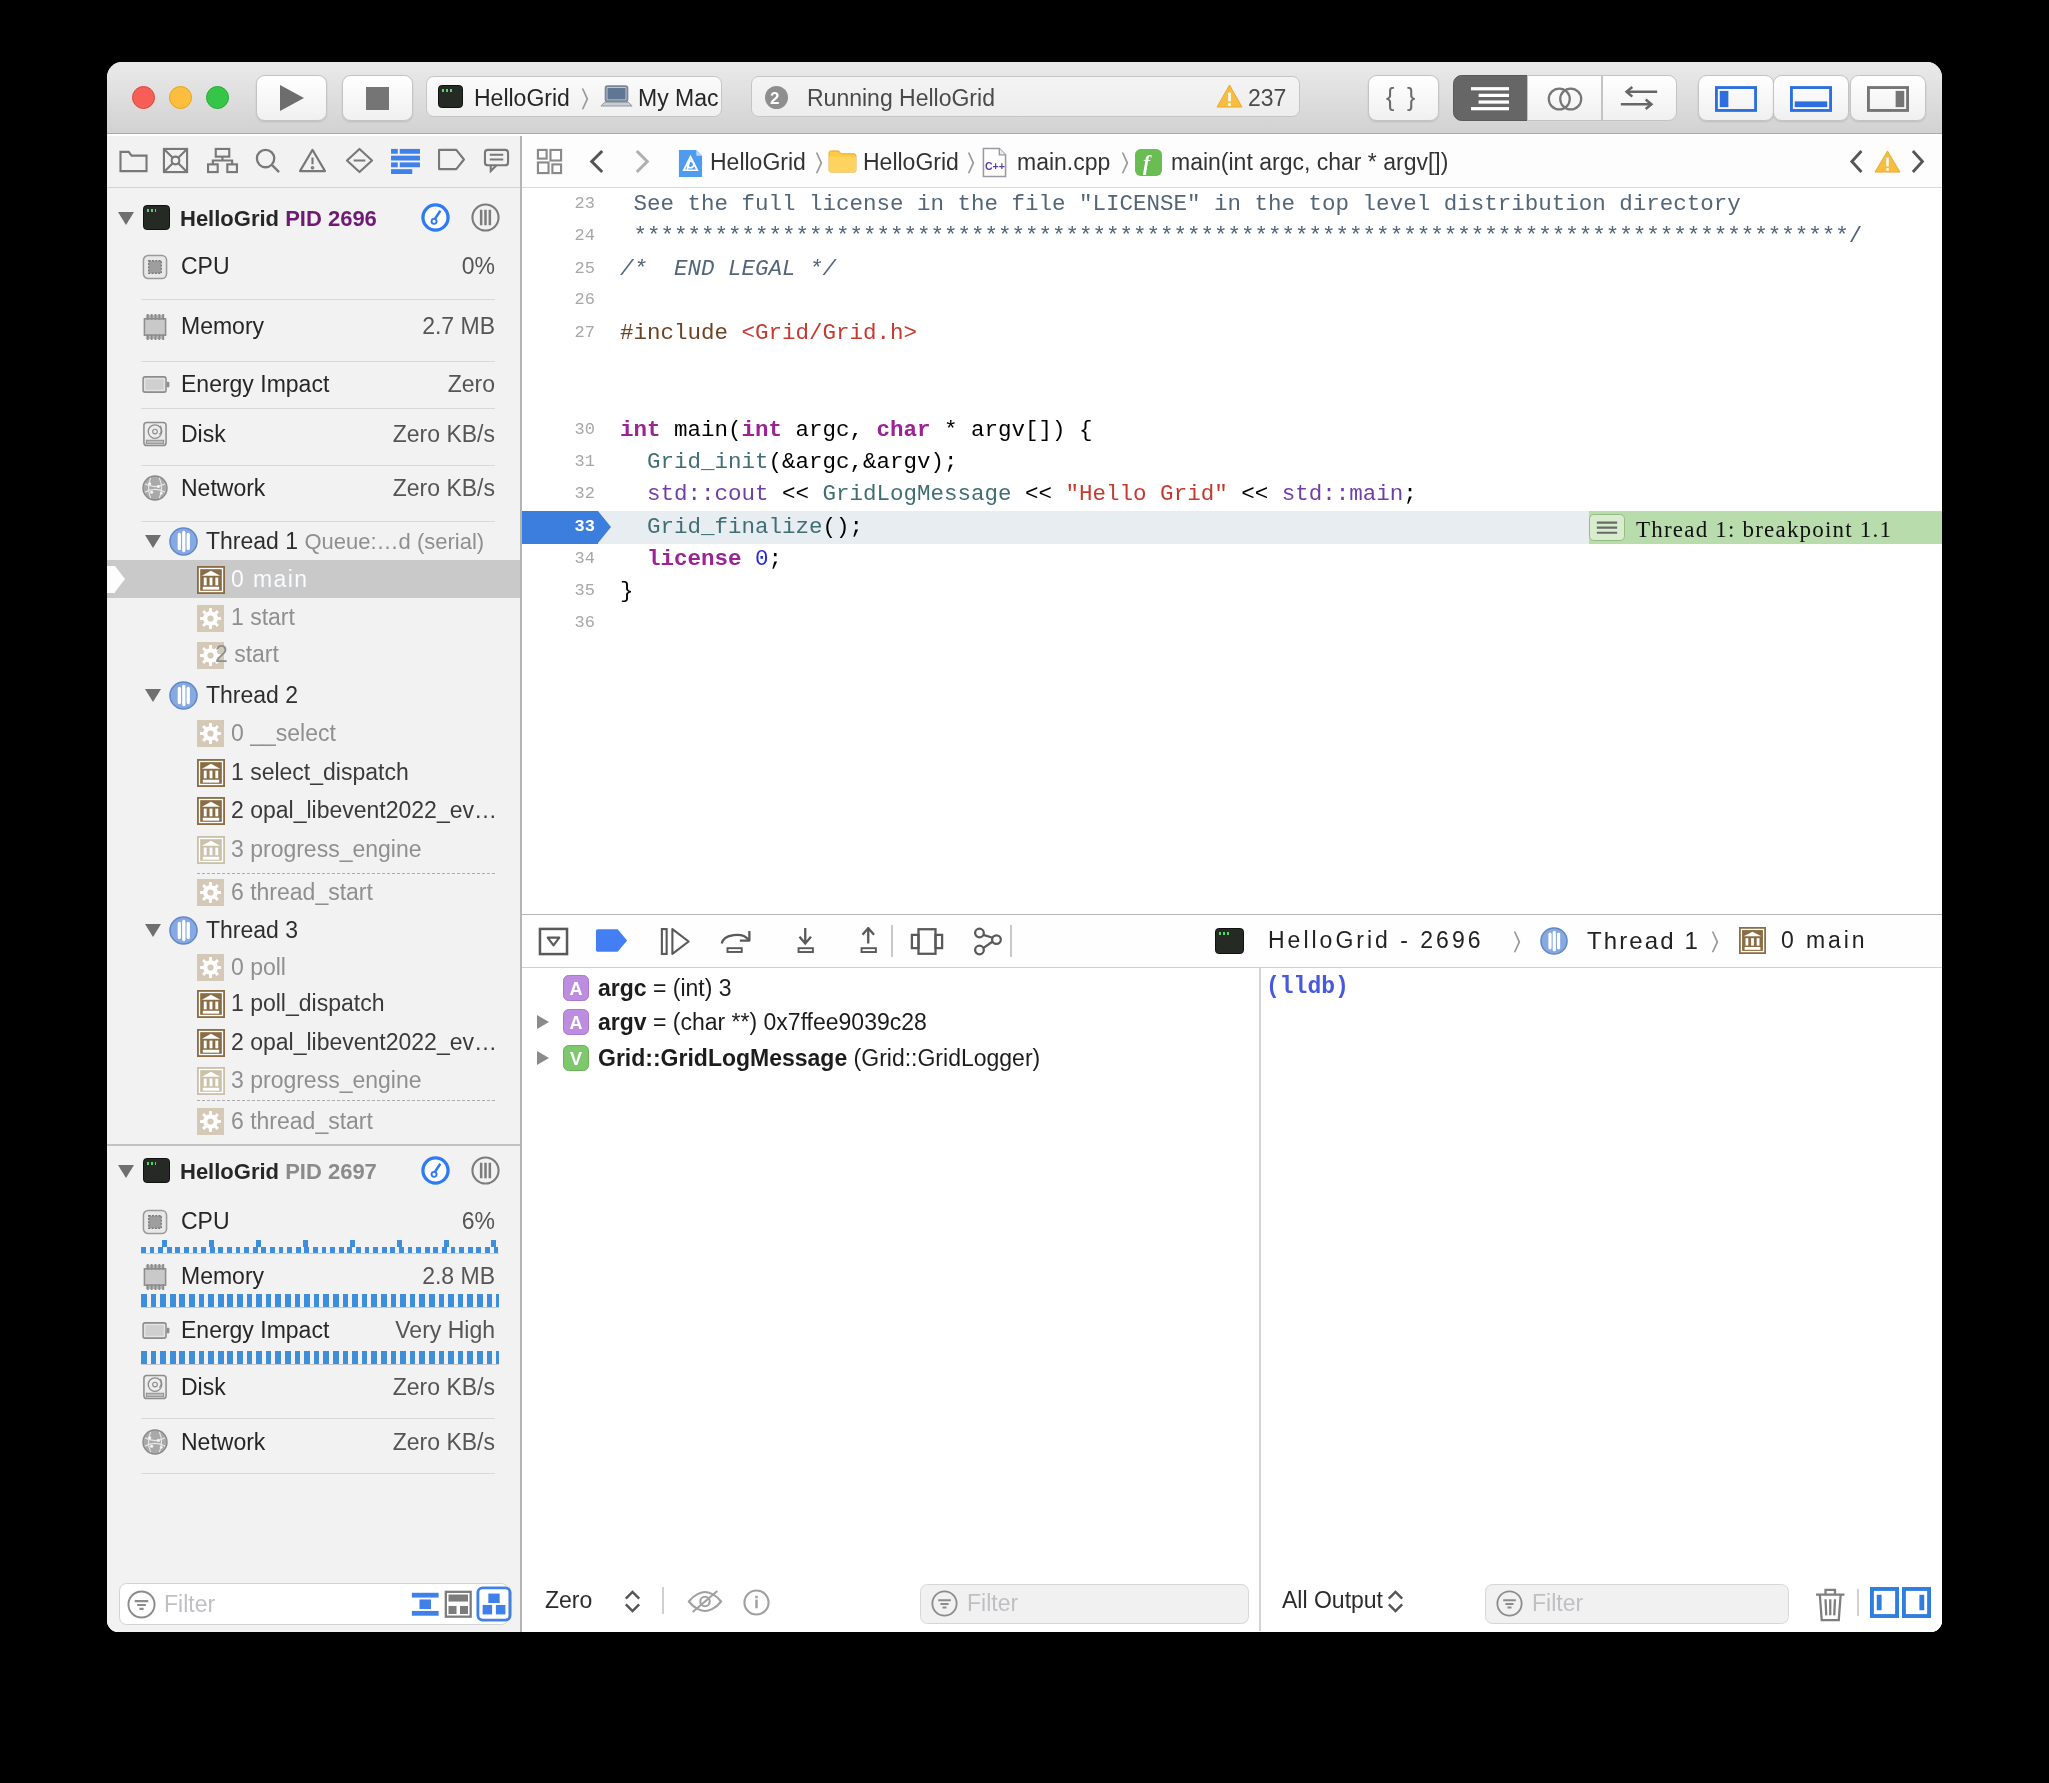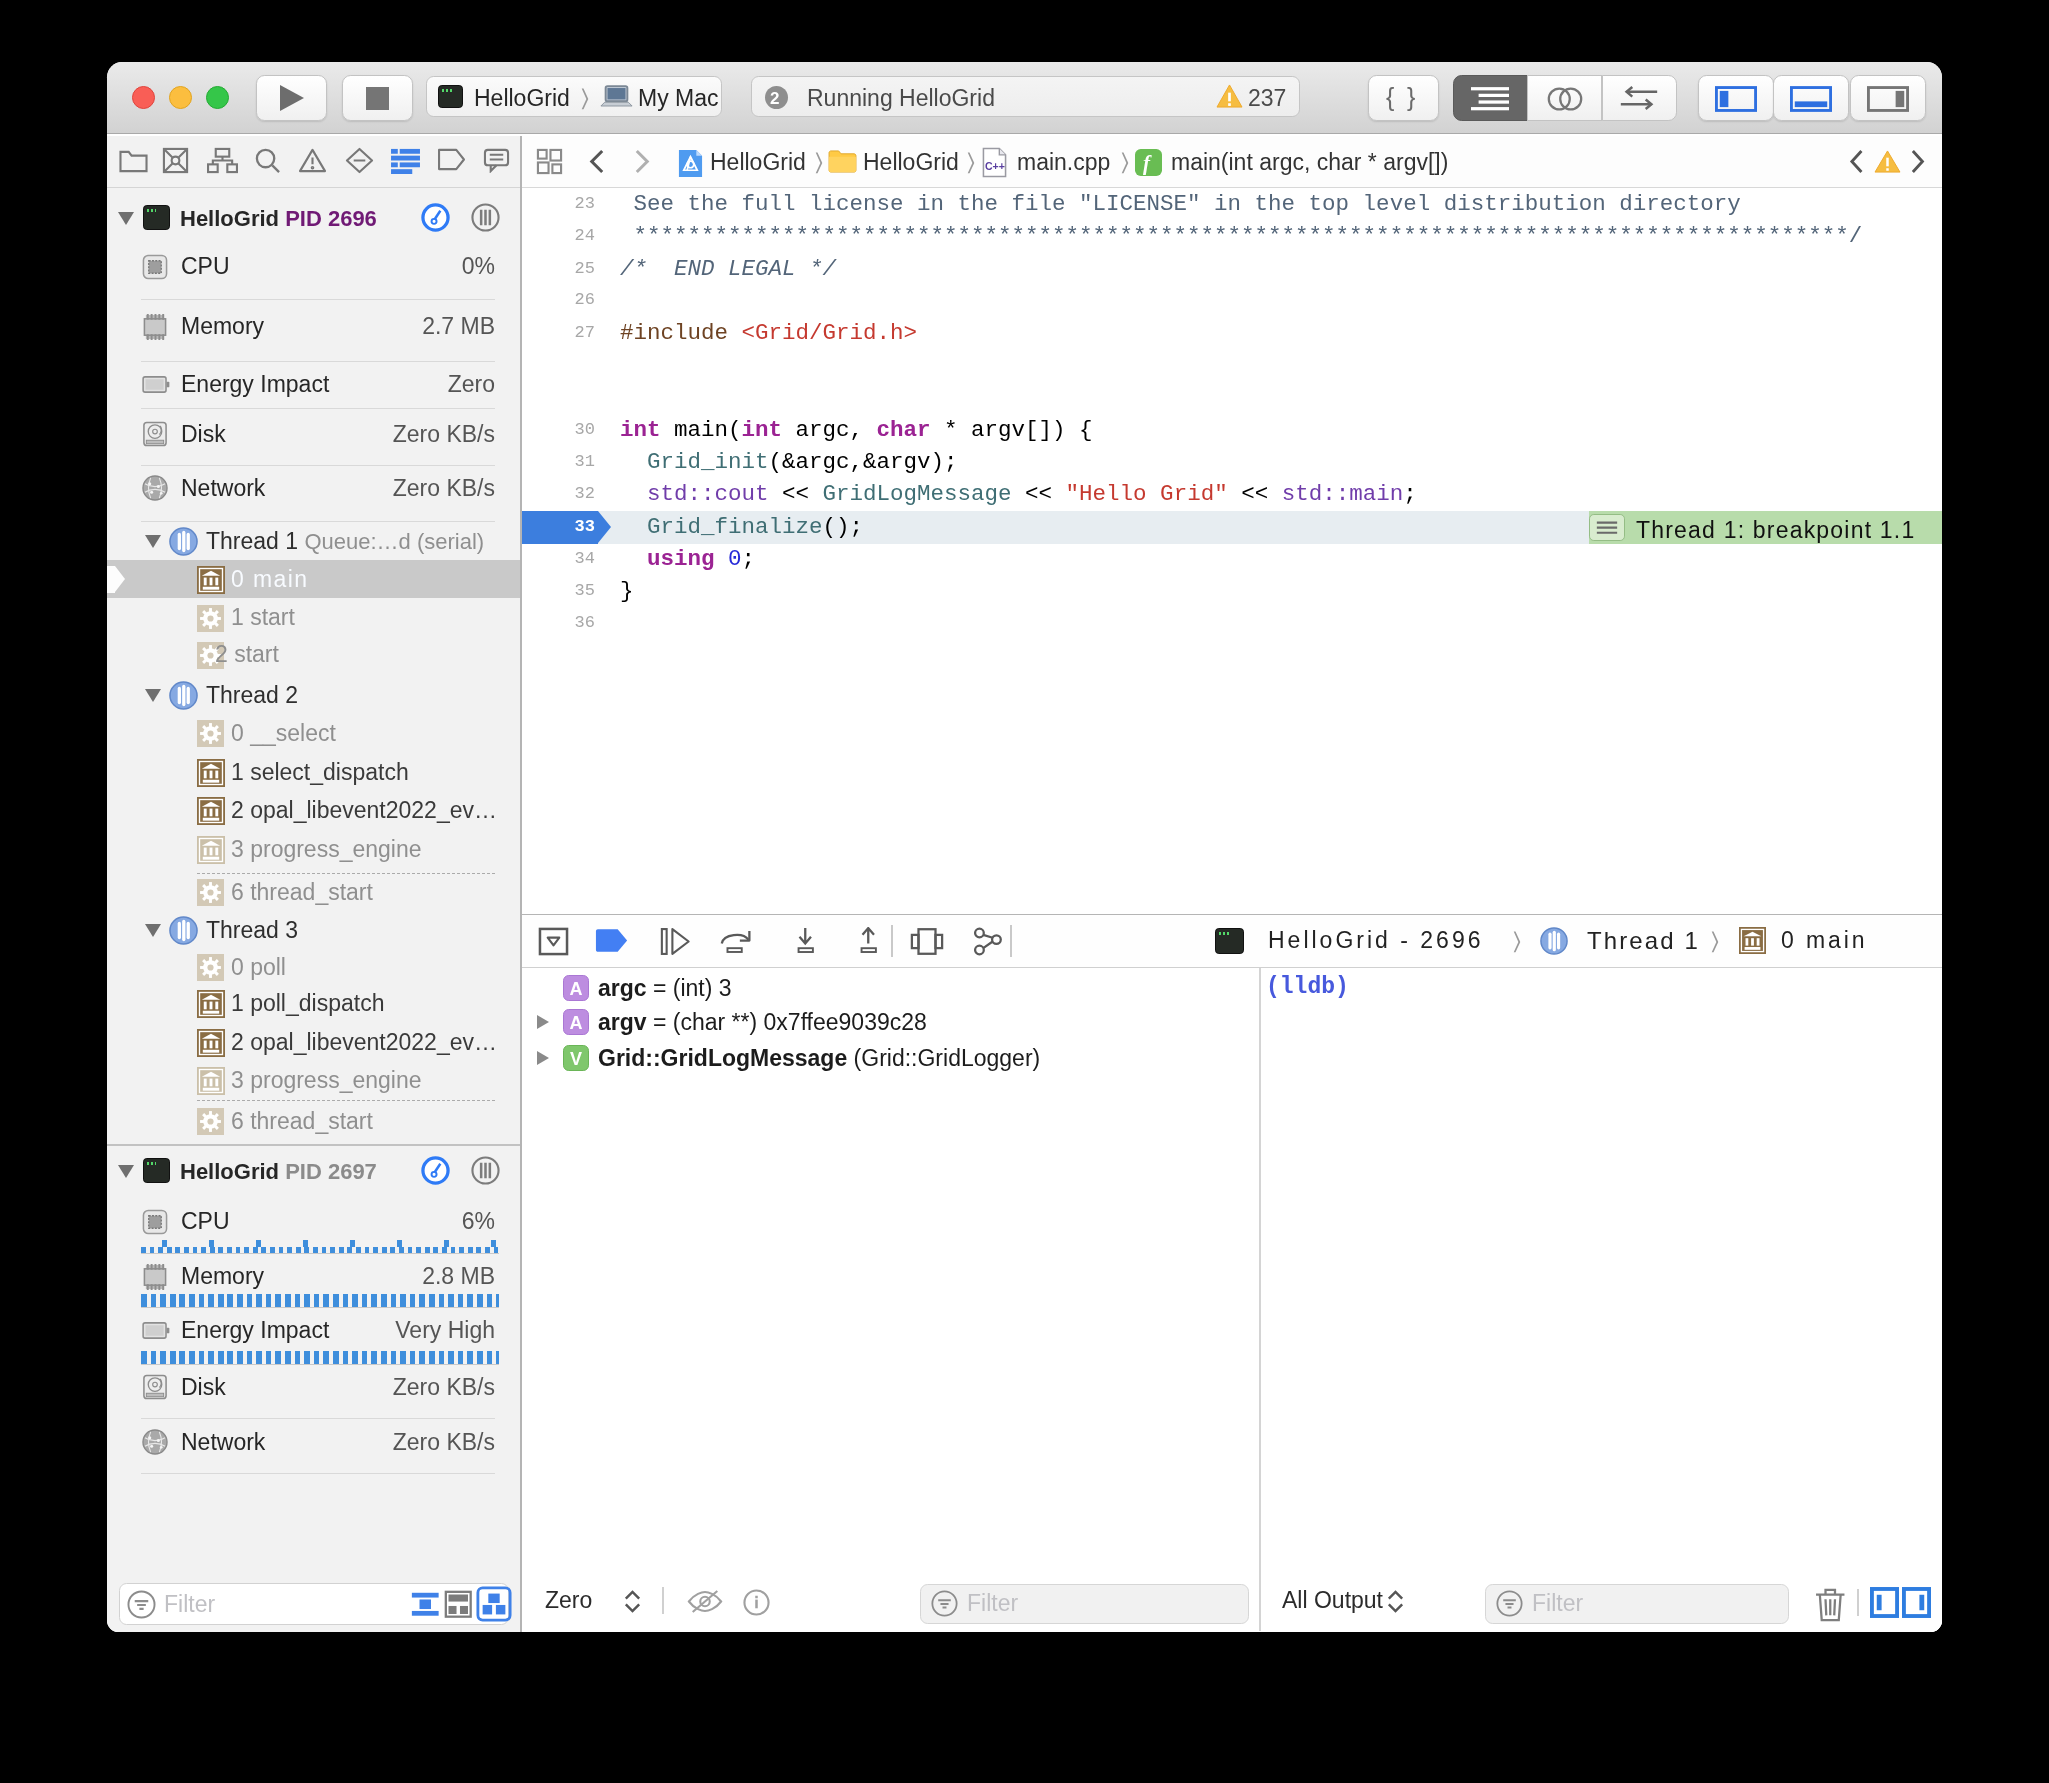--- a/index.html
+++ b/index.html
@@ -669,22 +669,22 @@
   <div class="code" style="top:117px"><span class="ln">25</span><span class="cd"><span class="cm" style="font-style:italic">/*  END LEGAL */</span></span></div>
   <div class="code" style="top:148px"><span class="ln">26</span></div>
   <div class="code" style="top:181px"><span class="ln">27</span><span class="cd"><span class="pp">#include</span> <span class="st">&lt;Grid/Grid.h&gt;</span></span></div>
   <div class="code" style="top:278px"><span class="ln">30</span><span class="cd"><span class="kw">int</span> main(<span class="kw">int</span> argc, <span class="kw">char</span> * argv[]) {</span></div>
   <div class="code" style="top:310px"><span class="ln">31</span><span class="cd">  <span class="ty">Grid_init</span>(&amp;argc,&amp;argv);</span></div>
   <div class="code" style="top:342px"><span class="ln">32</span><span class="cd">  <span class="sd">std::cout</span> &lt;&lt; <span class="ty">GridLogMessage</span> &lt;&lt; <span class="st">"Hello Grid"</span> &lt;&lt; <span class="sd">std::main</span>;</span></div>
   <div class="code" style="top:375px;background:#e7edf1"><span class="a" style="left:0;top:0;width:76px;height:32.5px;background:#3c7ede"></span><span class="a" style="left:76px;top:0;width:0;height:0;border-left:13.4px solid #3c7ede;border-top:16.3px solid transparent;border-bottom:16.3px solid transparent"></span><span class="ln" style="color:#fff;font-weight:bold;z-index:2">33</span><span class="cd">  <span class="ty">Grid_finalize</span>();</span><span class="a" style="left:1067px;top:0;width:354px;height:32.5px;background:#b8dcab"></span><span class="a" style="left:1067px;top:2.9px;width:36px;height:27px;border-radius:4.8px;background:#d8ecce;border:1px solid #94bd85"></span><svg class="a" style="left:1074px;top:8.6px" width="22" height="15.3" viewBox="0 0 26 16">
           <g stroke="#6a6a6a" stroke-width="2.6">
             <path d="M1 2 L25 2 M1 8 L25 8 M1 14 L25 14"></path>
           </g>
-        </svg><span class="t" style="left:1114px;top:2.9px;font-size:23px;color:#111;letter-spacing:1.2px;font-family:Liberation Sans, sans-serif;font-weight:normal">Thread 1: breakpoint 1.1</span></div>
-  <div class="code" style="top:407px"><span class="ln">34</span><span class="cd">  <span class="kw">using</span> <span class="nm">0</span>;</span></div>
+        </svg><span class="t" style="left:1114px;top:2.9px;font-size:23px;color:#111;letter-spacing:1.2px;font-family:Liberation Serif, serif;font-weight:normal">Thread 1: breakpoint 1.1</span></div>
+  <div class="code" style="top:407px"><span class="ln">34</span><span class="cd">  <span class="kw">license</span> <span class="nm">0</span>;</span></div>
   <div class="code" style="top:439px"><span class="ln">35</span><span class="cd">}</span></div>
   <div class="code" style="top:471px"><span class="ln">36</span></div>
   </div>
   <div id="dbgbar">
   <svg class="a" style="left:16.3px;top:11.5px" width="31" height="29" viewBox="0 0 32 30">
         <rect x="2" y="2" width="28" height="26" fill="none" stroke="#595959" stroke-width="2.6"></rect>
         <path d="M10 11 L22 11 L16 19 Z" fill="none" stroke="#595959" stroke-width="2.2" stroke-linejoin="round"></path>
       </svg>
   <svg class="a" style="left:73px;top:13.4px" width="34" height="25" viewBox="0 0 36 26">
         <path d="M3 1 L24 1 L34 13 L24 25 L3 25 C1.9 25 1 24.1 1 23 L1 3 C1 1.9 1.9 1 3 1 Z" fill="#437ff3"></path>

